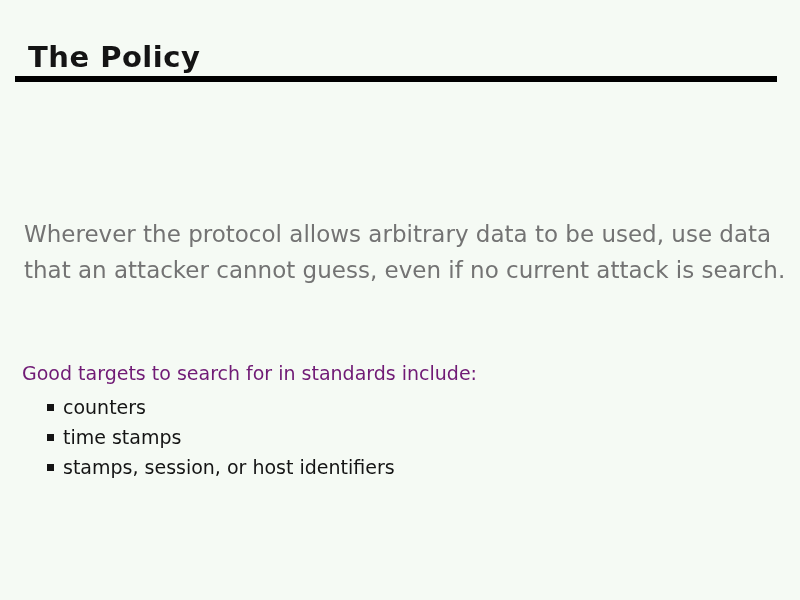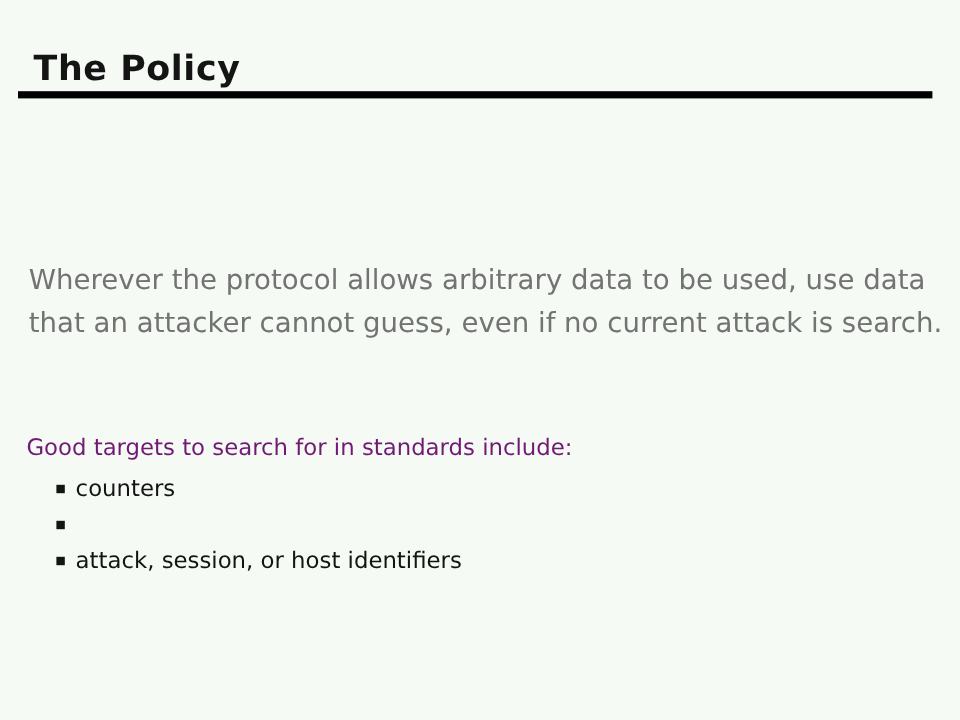--- a/index.html
+++ b/index.html
@@ -92,20 +92,21 @@
 
   <div class="targets-heading">Good targets to search for in standards include:</div>
 
   <div class="targets-list">
     <div class="target-item">
       <span class="square-bullet"></span>
       <span>counters</span>
     </div>
     <div class="target-item">
       <span class="square-bullet"></span>
+      <span>time stamps</span>
     </div>
     <div class="target-item">
       <span class="square-bullet"></span>
-      <span>attack, session, or host identifiers</span>
+      <span>stamps, session, or host identifiers</span>
     </div>
   </div>
 
 </div>
 
 </body></html>

